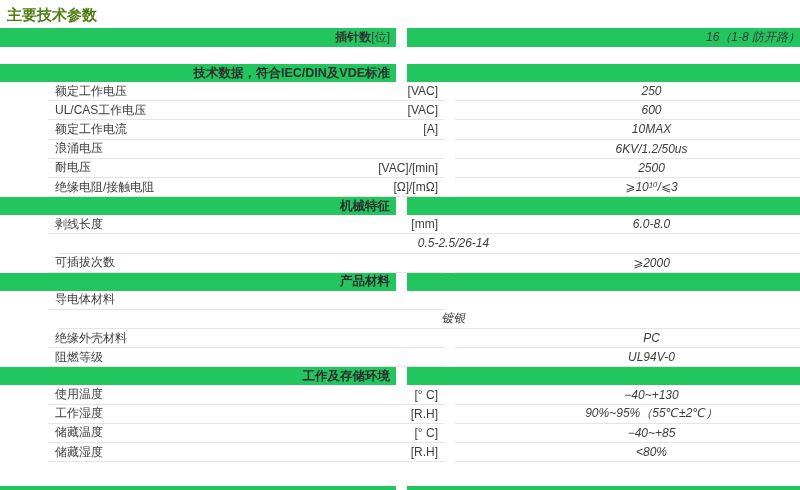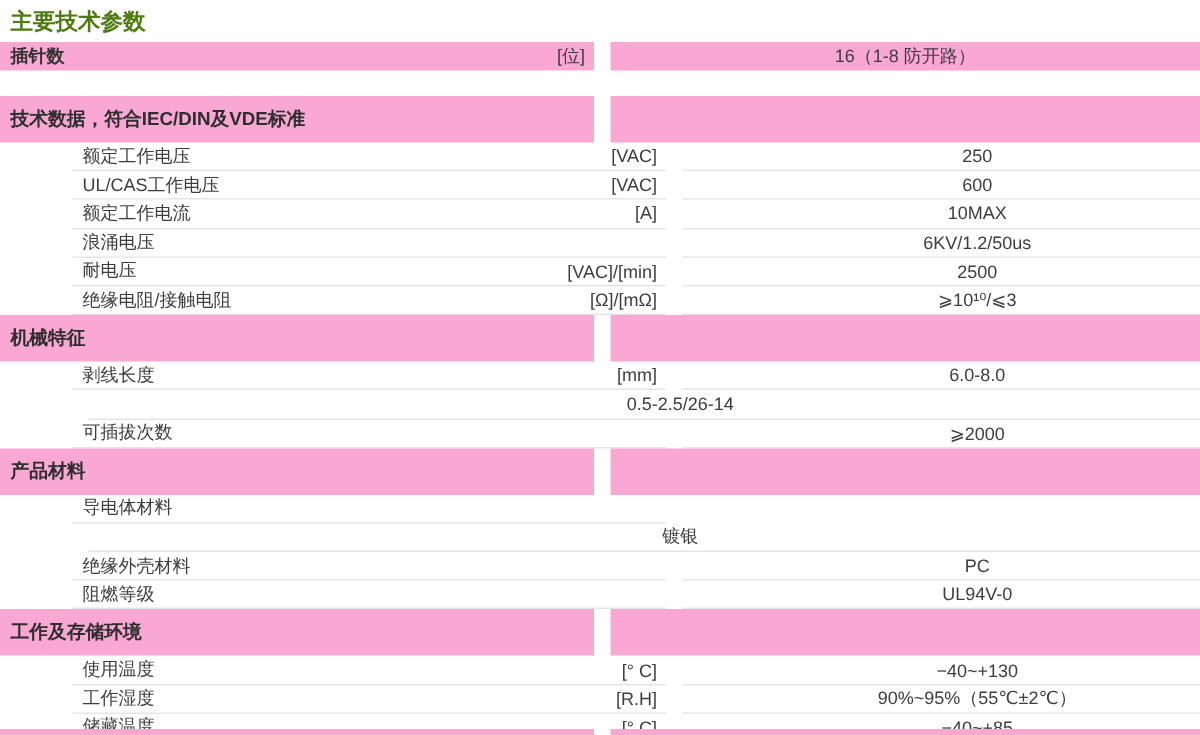--- a/index.html
+++ b/index.html
@@ -30,26 +30,27 @@
     padding:0 6px 0 7px;
   }
   .gap{width:11px;flex:0 0 11px;}
   .cell-right{
     box-sizing:border-box;
     flex:1;
     display:flex;
     align-items:center;
     justify-content:center;
     text-align:center;
-  }
-  .green{background:#f9a8d4;}
+    font-style:italic;
+  }
+  .green{background:#22c55e;justify-content:flex-end;}
   .pin-row{height:19px;font-size:12px;}
   .pin-row .label{font-weight:bold;color:#333;}
   .spacer{height:17px;}
-  .section-row{height:31px;}
+  .section-row{height:18px;}
   .section-row .cell-left{font-size:12.5px;}
   .section-label{font-weight:bold;color:#2e2e2e;}
   .data-row{height:19.2px;font-size:12px;margin-left:48px;}
   .data-row .cell-left,
   .data-row .cell-right{border-bottom:1px solid #e5e5e5;}
   .label{white-space:nowrap;}
   .unit{white-space:nowrap;color:#3d3d3d;}
   .value{font-size:12px;color:#3d3d3d;}
   .bottom-strip{position:absolute;left:0;bottom:0;height:4px;}
 </style>

